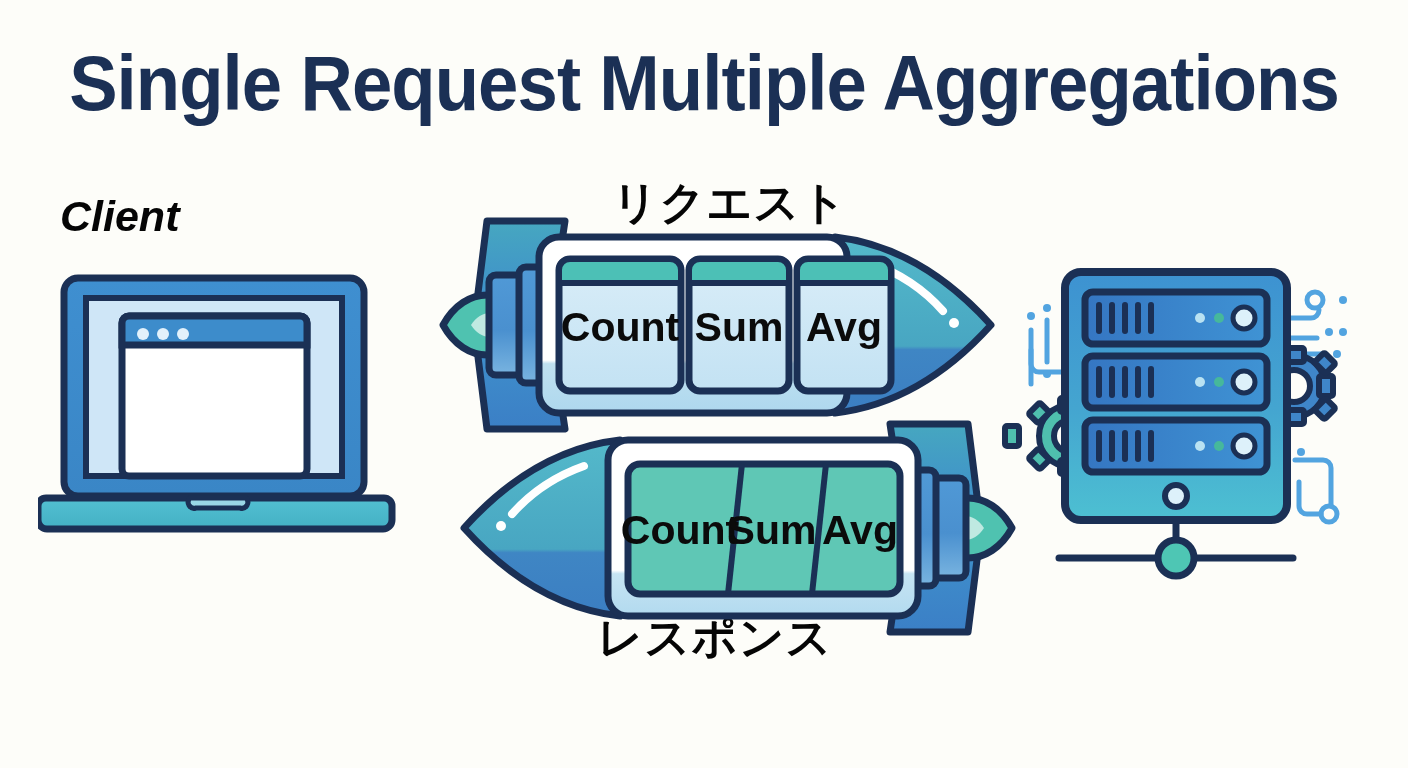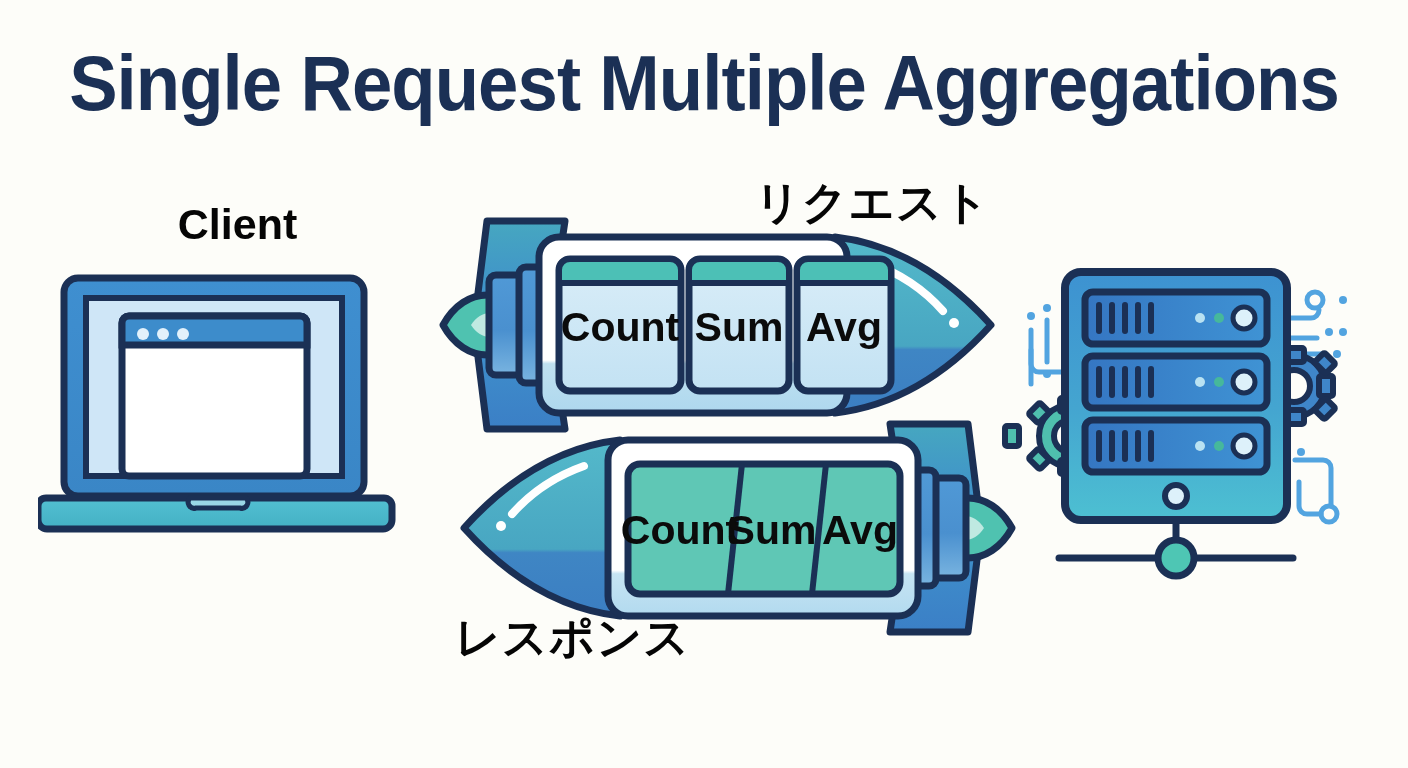--- a/index.html
+++ b/index.html
@@ -40,24 +40,24 @@
     font-weight: 700;
     color: #050505;
     font-size: 43px;
     white-space: nowrap;
     font-family: "Liberation Sans", "DejaVu Sans", sans-serif;
   }
   .seclabel.jp {
     font-size: 45px;
     letter-spacing: 1px;
   }
-  #label-client { left: 60px; top: 200px; width: 355px; text-align: center; }
-  #label-request { left: 470px; top: 173px; width: 520px; text-align: right; }
+  #label-client { left: 60px; top: 192px; width: 355px; text-align: left; font-style: italic; }
+  #label-request { left: 470px; top: 173px; width: 520px; text-align: center; }
   #label-server { left: 1010px; top: 192px; width: 340px; text-align: center; }
-  #label-response { left: 455px; top: 608px; width: 520px; text-align: left; }
+  #label-response { left: 455px; top: 608px; width: 520px; text-align: center; }
 
   svg { display: block; }
   .svgwrap { position: absolute; }
   #client-illustration { left: 38px; top: 268px; }
   #request-rocket { left: 435px; top: 215px; }
   #response-rocket { left: 420px; top: 418px; }
   #server-illustration { left: 995px; top: 258px; }
 
   .rk-txt {
     font-family: "Liberation Sans", "DejaVu Sans", sans-serif;

